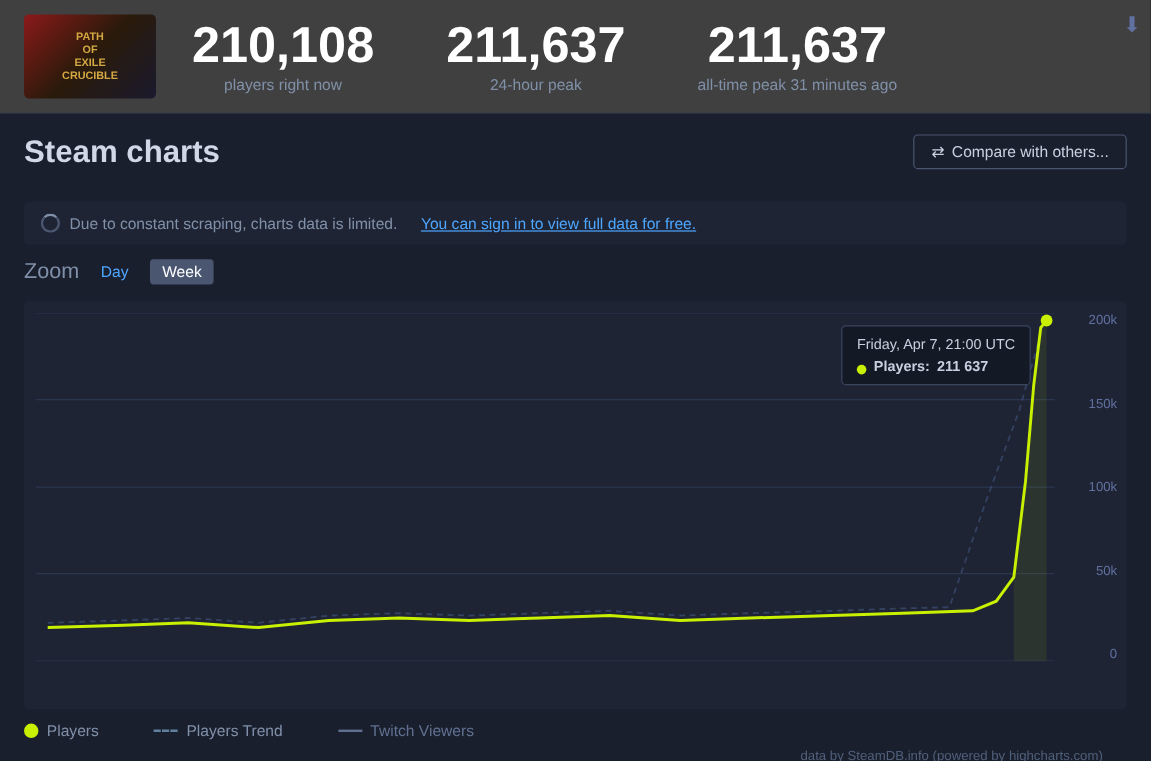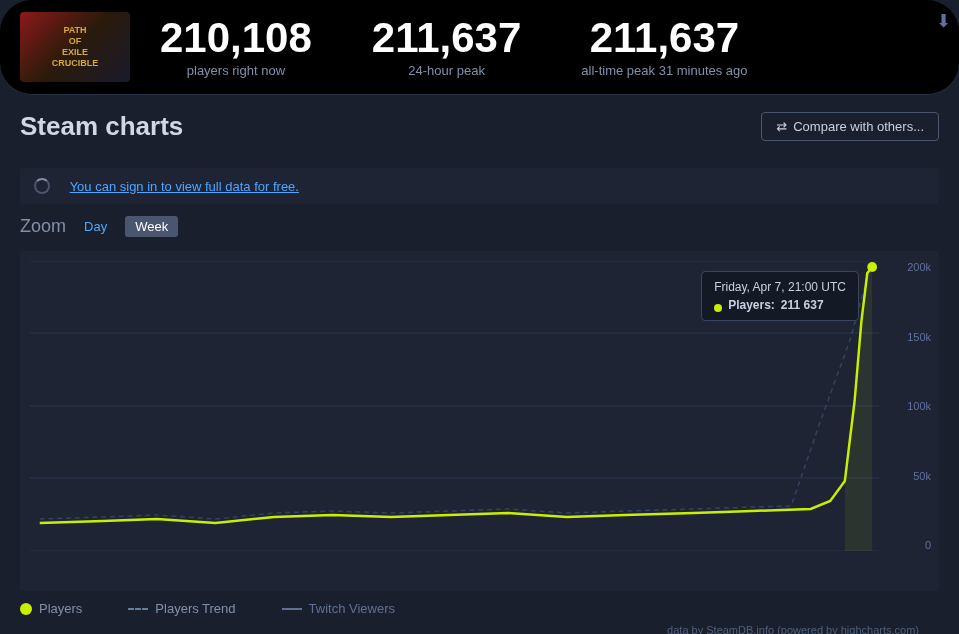--- a/index.html
+++ b/index.html
@@ -6,27 +6,26 @@
     body {
       background: #1a1f2e;
       color: #c8d0e0;
       font-family: Arial, sans-serif;
       width: 959px;
       min-height: 634px;
     }
 
     
     .header {
-      background: #000000;
+      background: #404040;
       display: flex;
       align-items: center;
       padding: 12px 20px;
       gap: 30px;
       border-bottom: 1px solid #2a3044;
-      border-radius: 32px;
     }
 
     .game-logo {
       width: 110px;
       height: 70px;
       border-radius: 4px;
       background: linear-gradient(135deg, #8b1a1a 0%, #2a1a0a 50%, #1a1a2e 100%);
       display: flex;
       align-items: center;
       justify-content: center;
@@ -319,20 +318,21 @@
   <div class="charts-header">
     <h2 class="charts-title">Steam charts</h2>
     <button class="compare-button">
       <span>⇄</span>
       <span>Compare with others...</span>
     </button>
   </div>
 
   <div class="notice-bar">
     <span class="spinner-icon"></span>
+    <span>Due to constant scraping, charts data is limited.</span>
     &nbsp;
     <a class="notice-link" href="#">
       <span>You can sign in to view full data for free.</span>
     </a>
   </div>
 
   <div style="display:flex; align-items:center; justify-content:space-between; margin-bottom:6px;">
     <div class="zoom-controls">
       <span class="zoom-label">Zoom</span>
       <button class="zoom-btn zoom-btn-day">Day</button>

